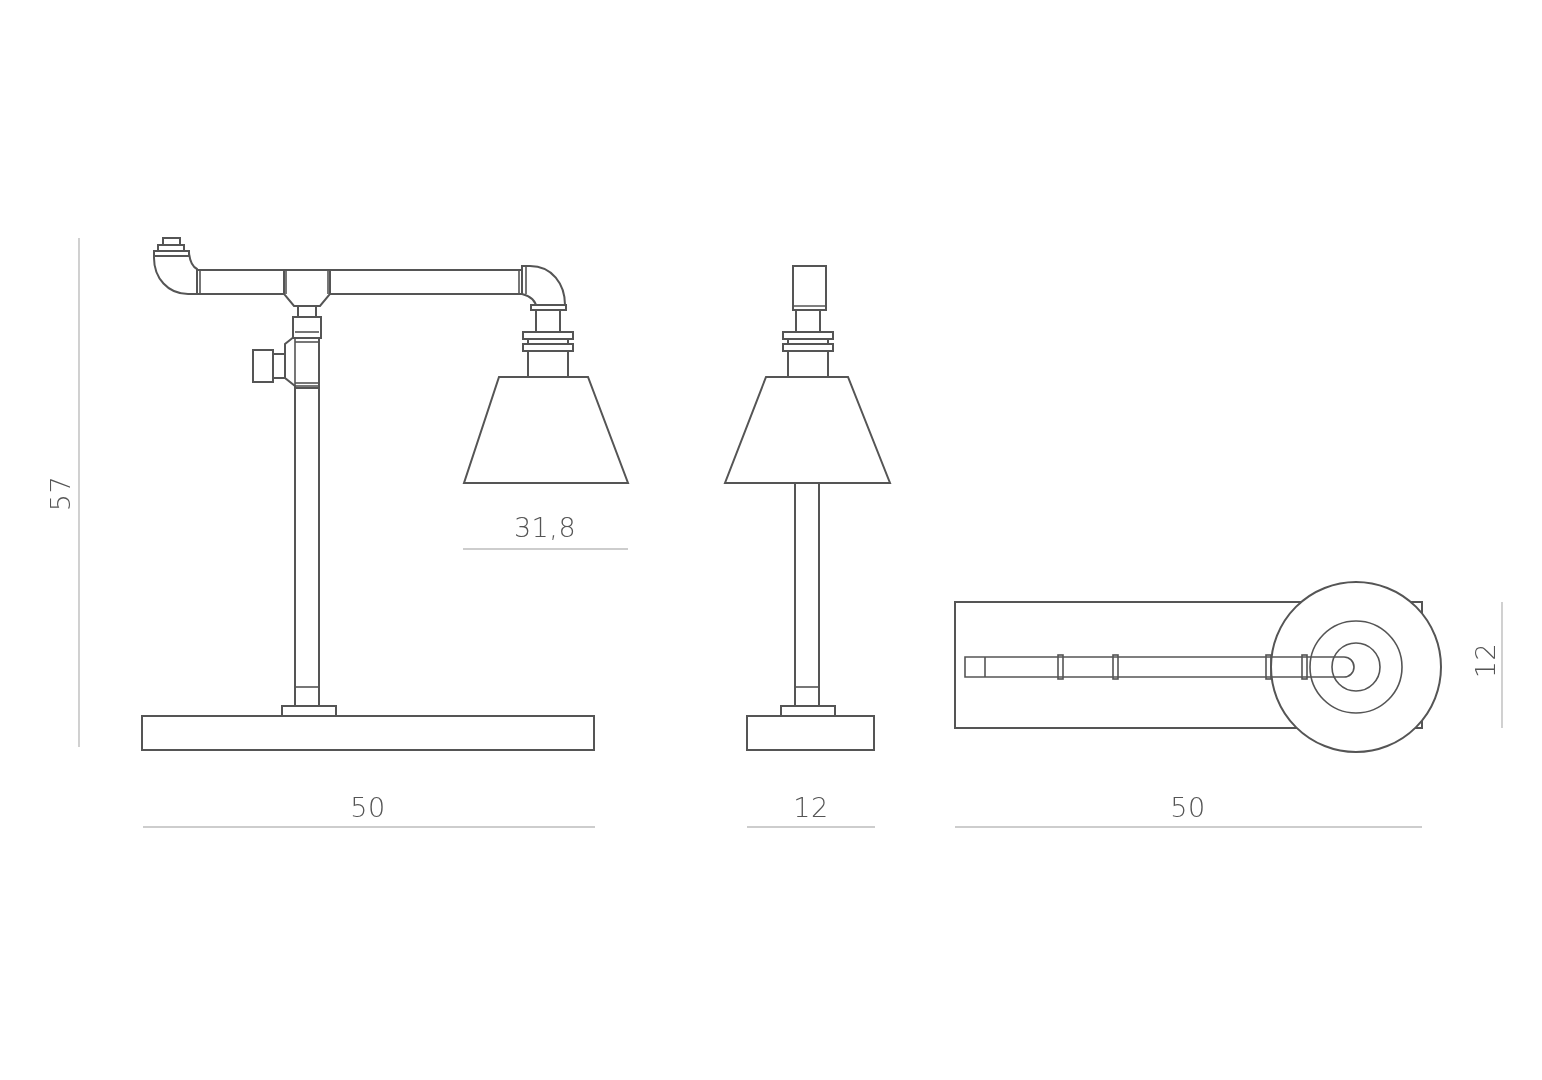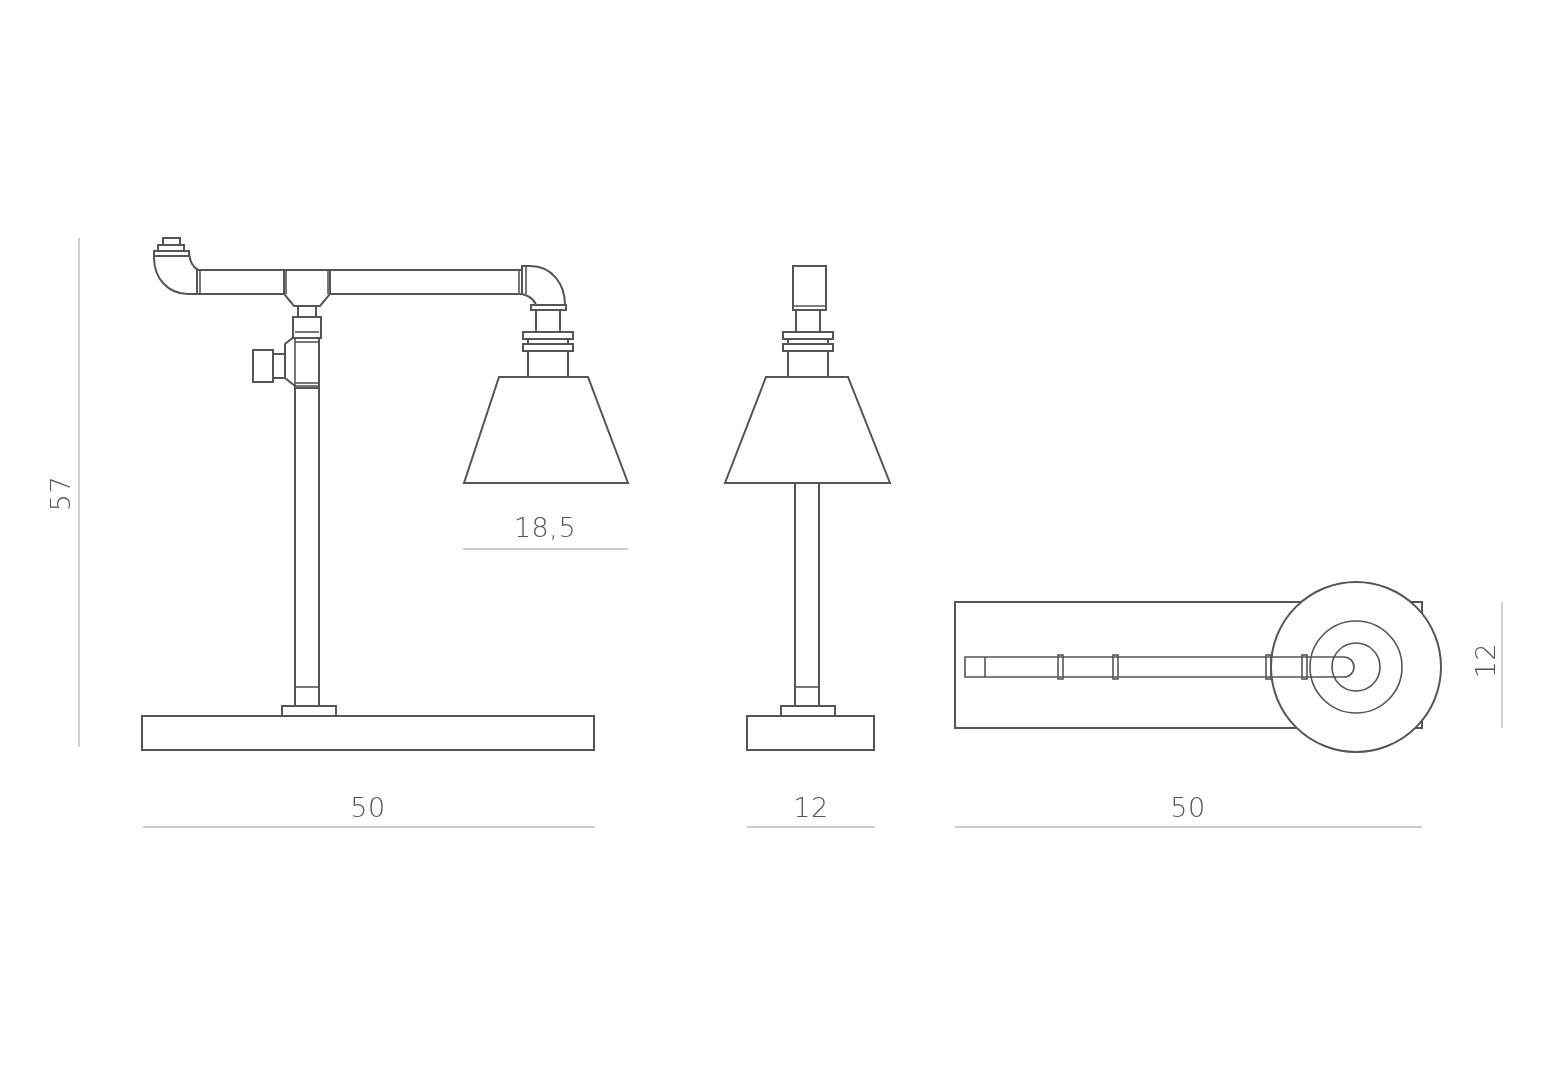--- a/index.html
+++ b/index.html
@@ -149,21 +149,21 @@
     <rect class="part-thin" x="1302" y="655" width="5" height="24"></rect>
 
     <line class="dim-line" x1="955" y1="827" x2="1422" y2="827"></line>
 
     <line class="dim-line" x1="1502" y1="602" x2="1502" y2="728"></line>
   </g>
 </svg>
 
 <div class="dim-label vertical" style="left:35px; top:480px; width:50px;">57</div>
 
-<div class="dim-label" style="left:485px; top:514px; width:120px;">18,5</div>
+<div class="dim-label" style="left:485px; top:514px; width:120px;">31,8</div>
 
 <div class="dim-label" style="left:318px; top:794px; width:100px;">50</div>
 
 <div class="dim-label" style="left:761px; top:794px; width:100px;">12</div>
 
 <div class="dim-label" style="left:1138px; top:794px; width:100px;">50</div>
 
 <div class="dim-label vertical" style="left:1460px; top:647px; width:50px;">12</div>
 
 </body></html>

